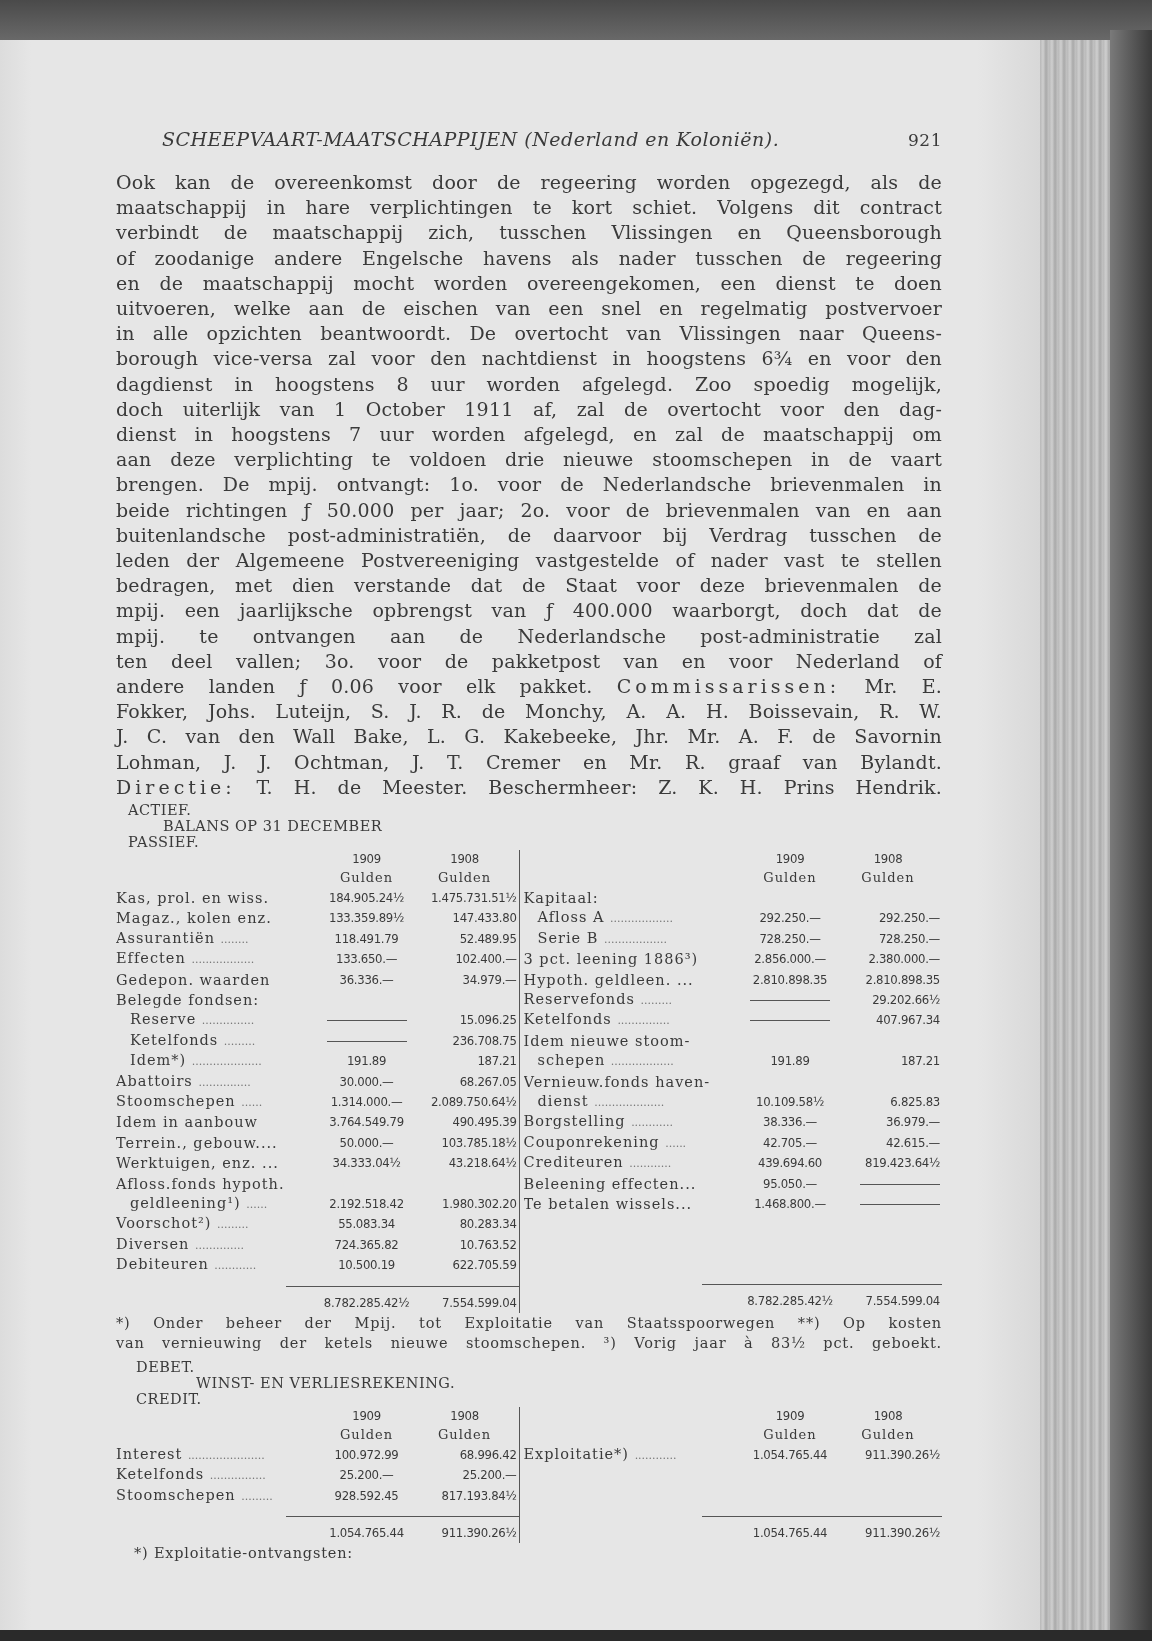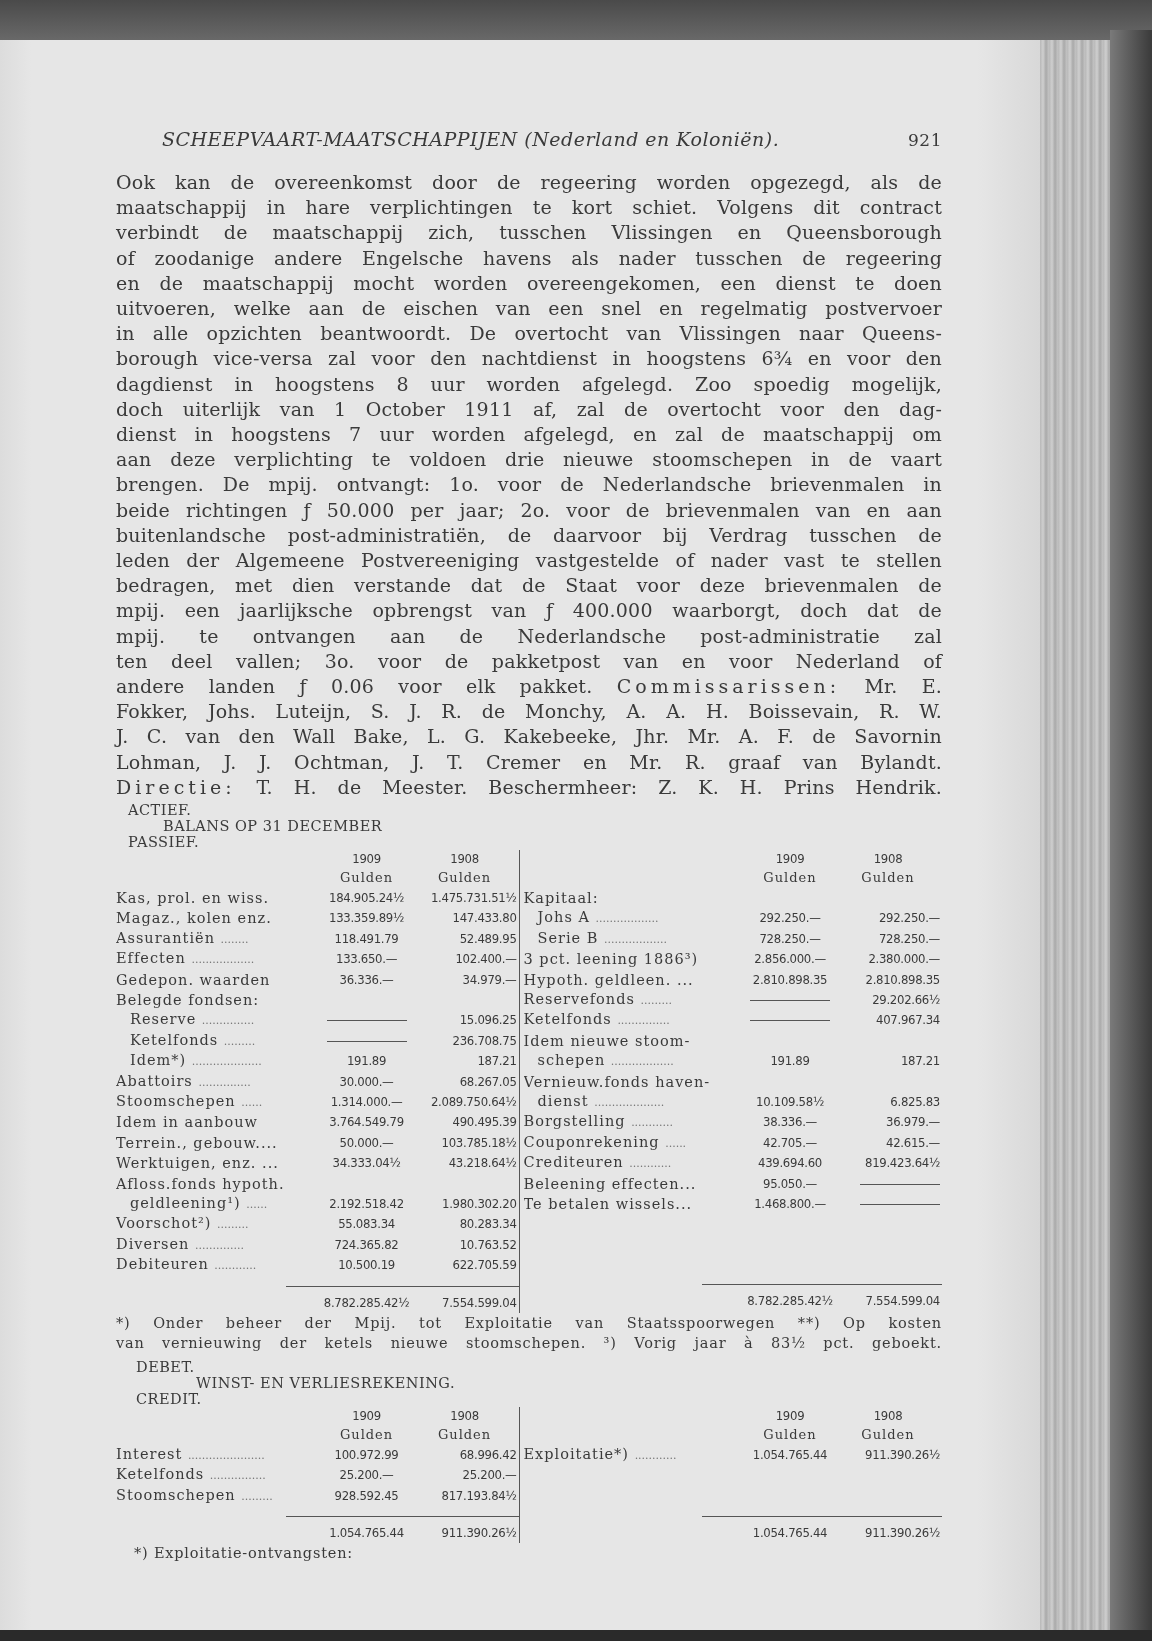--- a/index.html
+++ b/index.html
@@ -235,21 +235,21 @@
           <span class="num c1 colhdr" style="font-family:'DejaVu Serif',serif;letter-spacing:1px;">Gulden</span>
           <span class="num c2 colhdr" style="font-family:'DejaVu Serif',serif;letter-spacing:1px;text-align:center;">Gulden</span>
         </div>
         <div id="passief-rows">
             <div class="row">
               <span class="lbl"><span>Kapitaal:</span></span>
               <span class="num c1"></span>
               <span class="num c2"></span>
             </div>
             <div class="row">
-              <span class="lbl ind"><span>Johs A</span> <span class="dots">..................</span></span>
+              <span class="lbl ind"><span>Afloss A</span> <span class="dots">..................</span></span>
               <span class="num c1">292.250.—</span>
               <span class="num c2">292.250.—</span>
             </div>
             <div class="row">
               <span class="lbl ind"><span>Serie B</span> <span class="dots">..................</span></span>
               <span class="num c1">728.250.—</span>
               <span class="num c2">728.250.—</span>
             </div>
             <div class="row">
               <span class="lbl"><span>3 pct. leening 1886³)</span></span>

